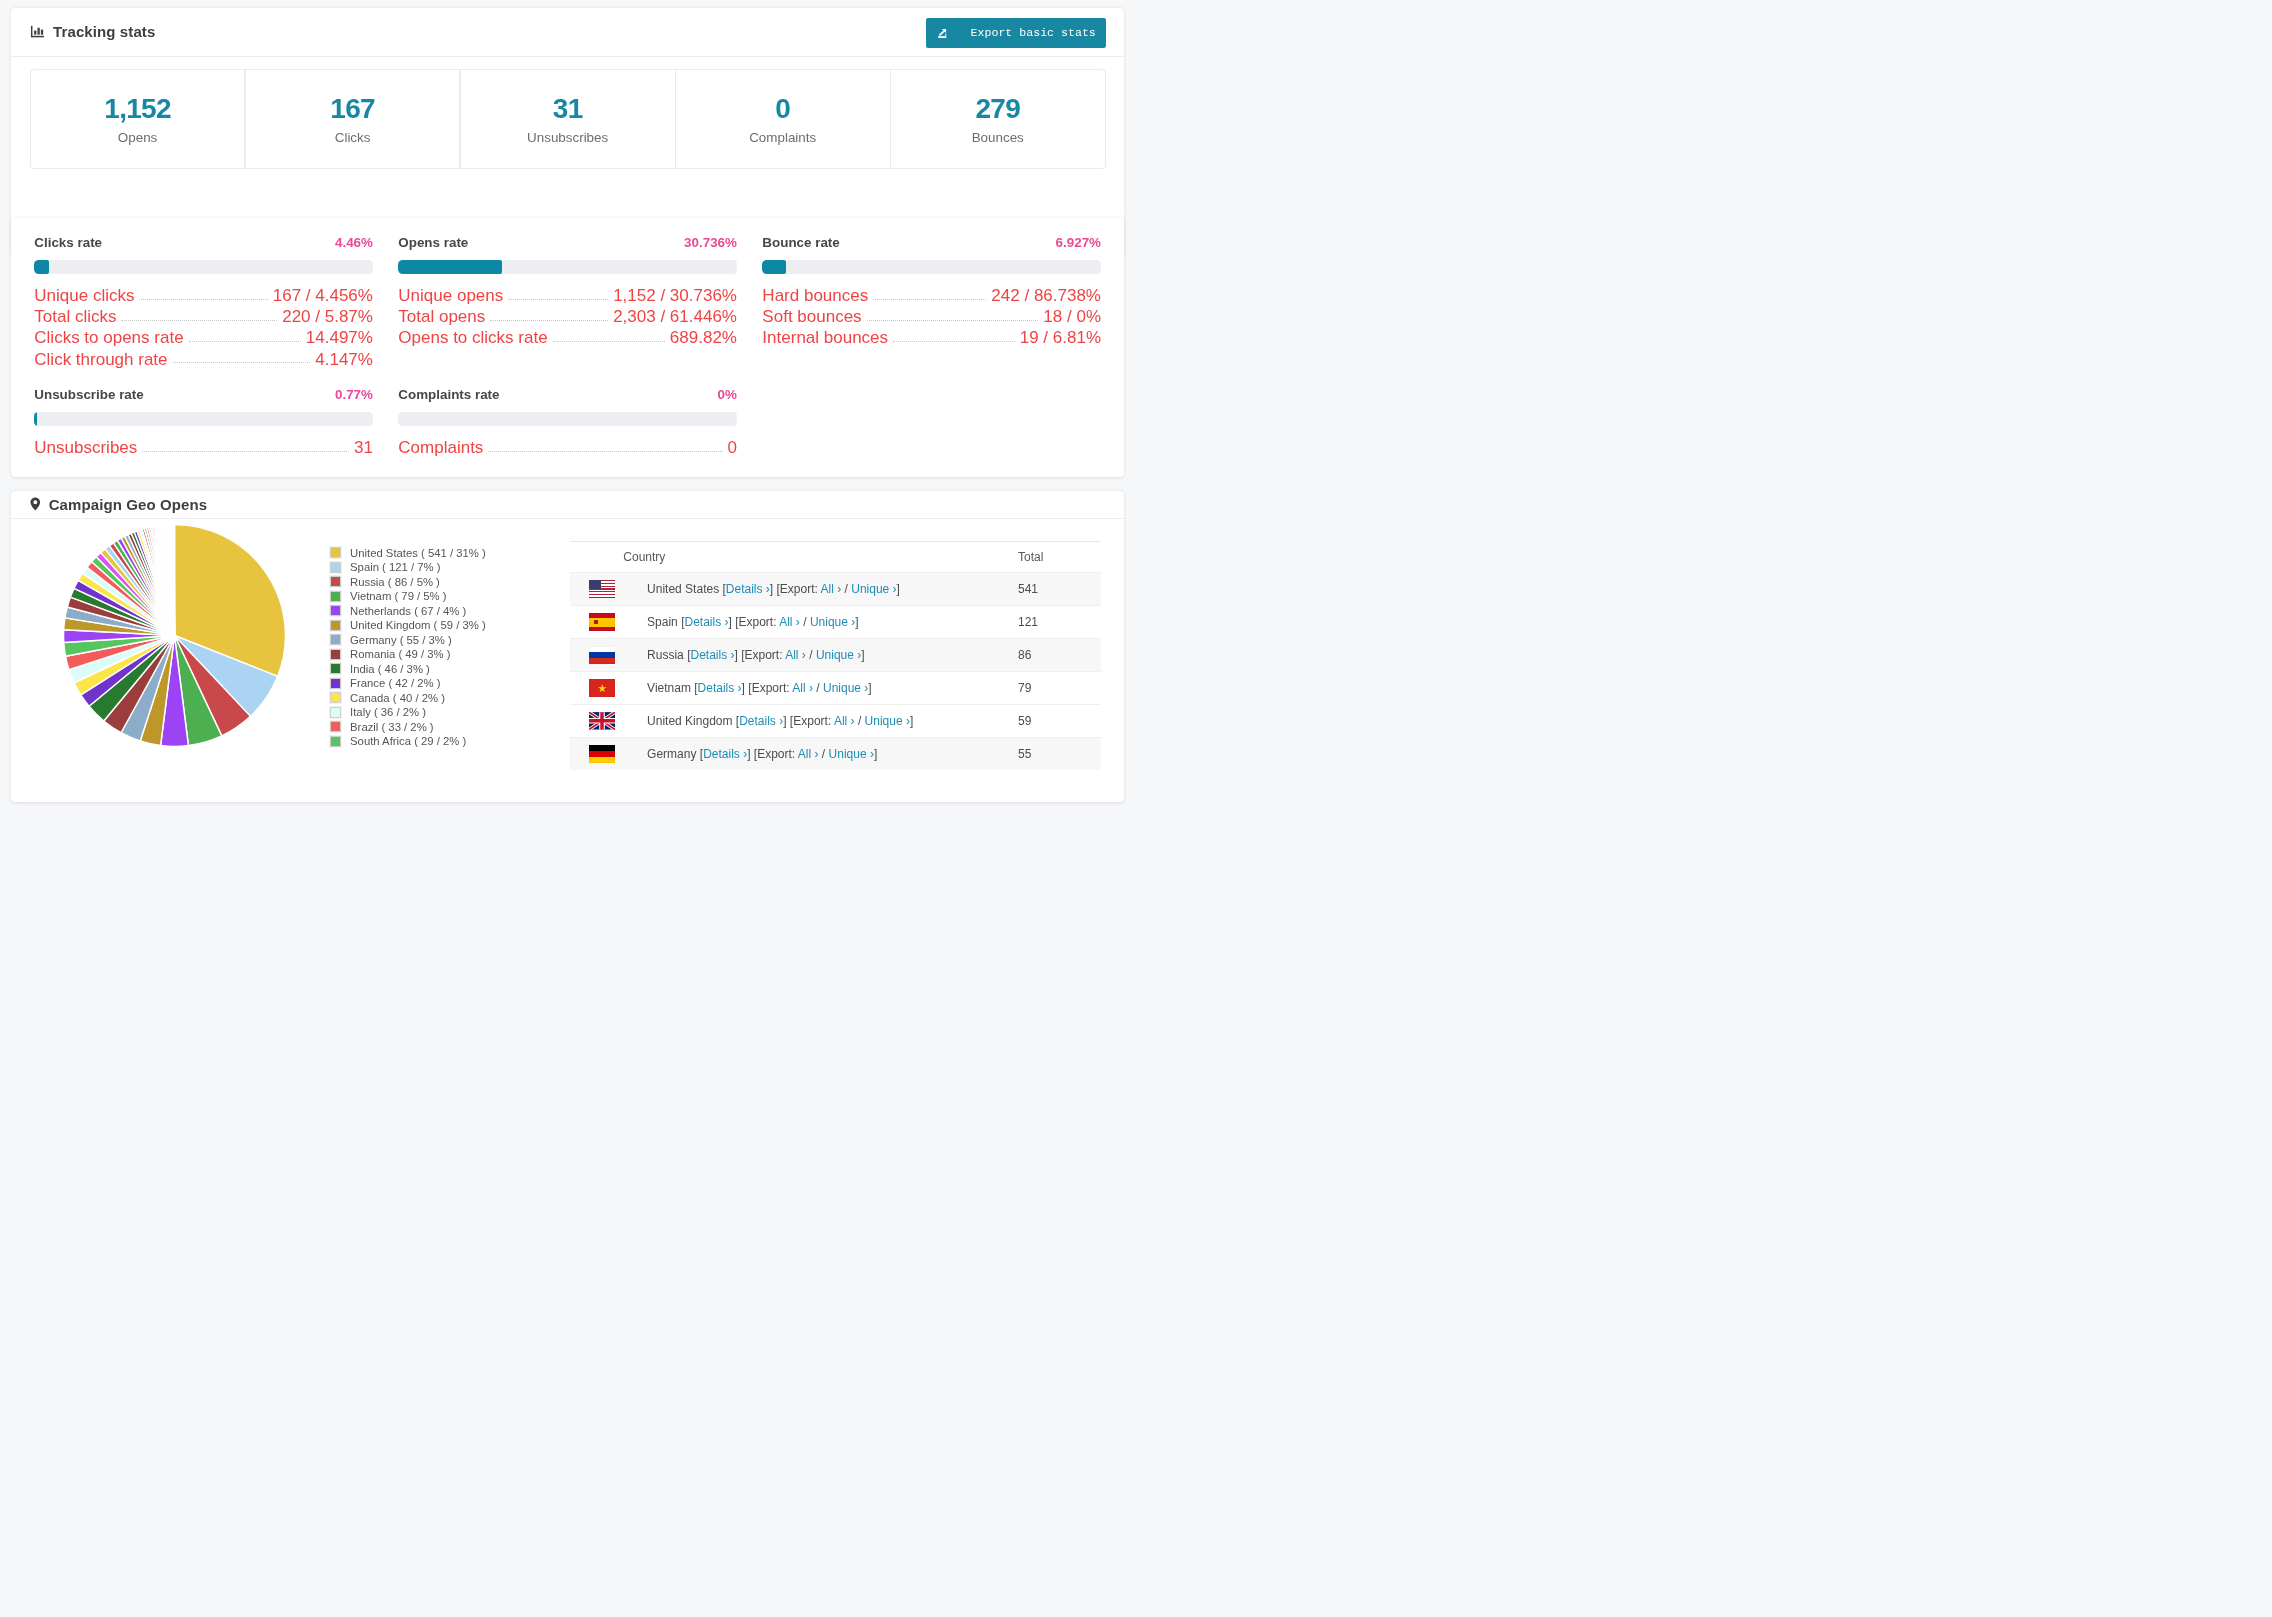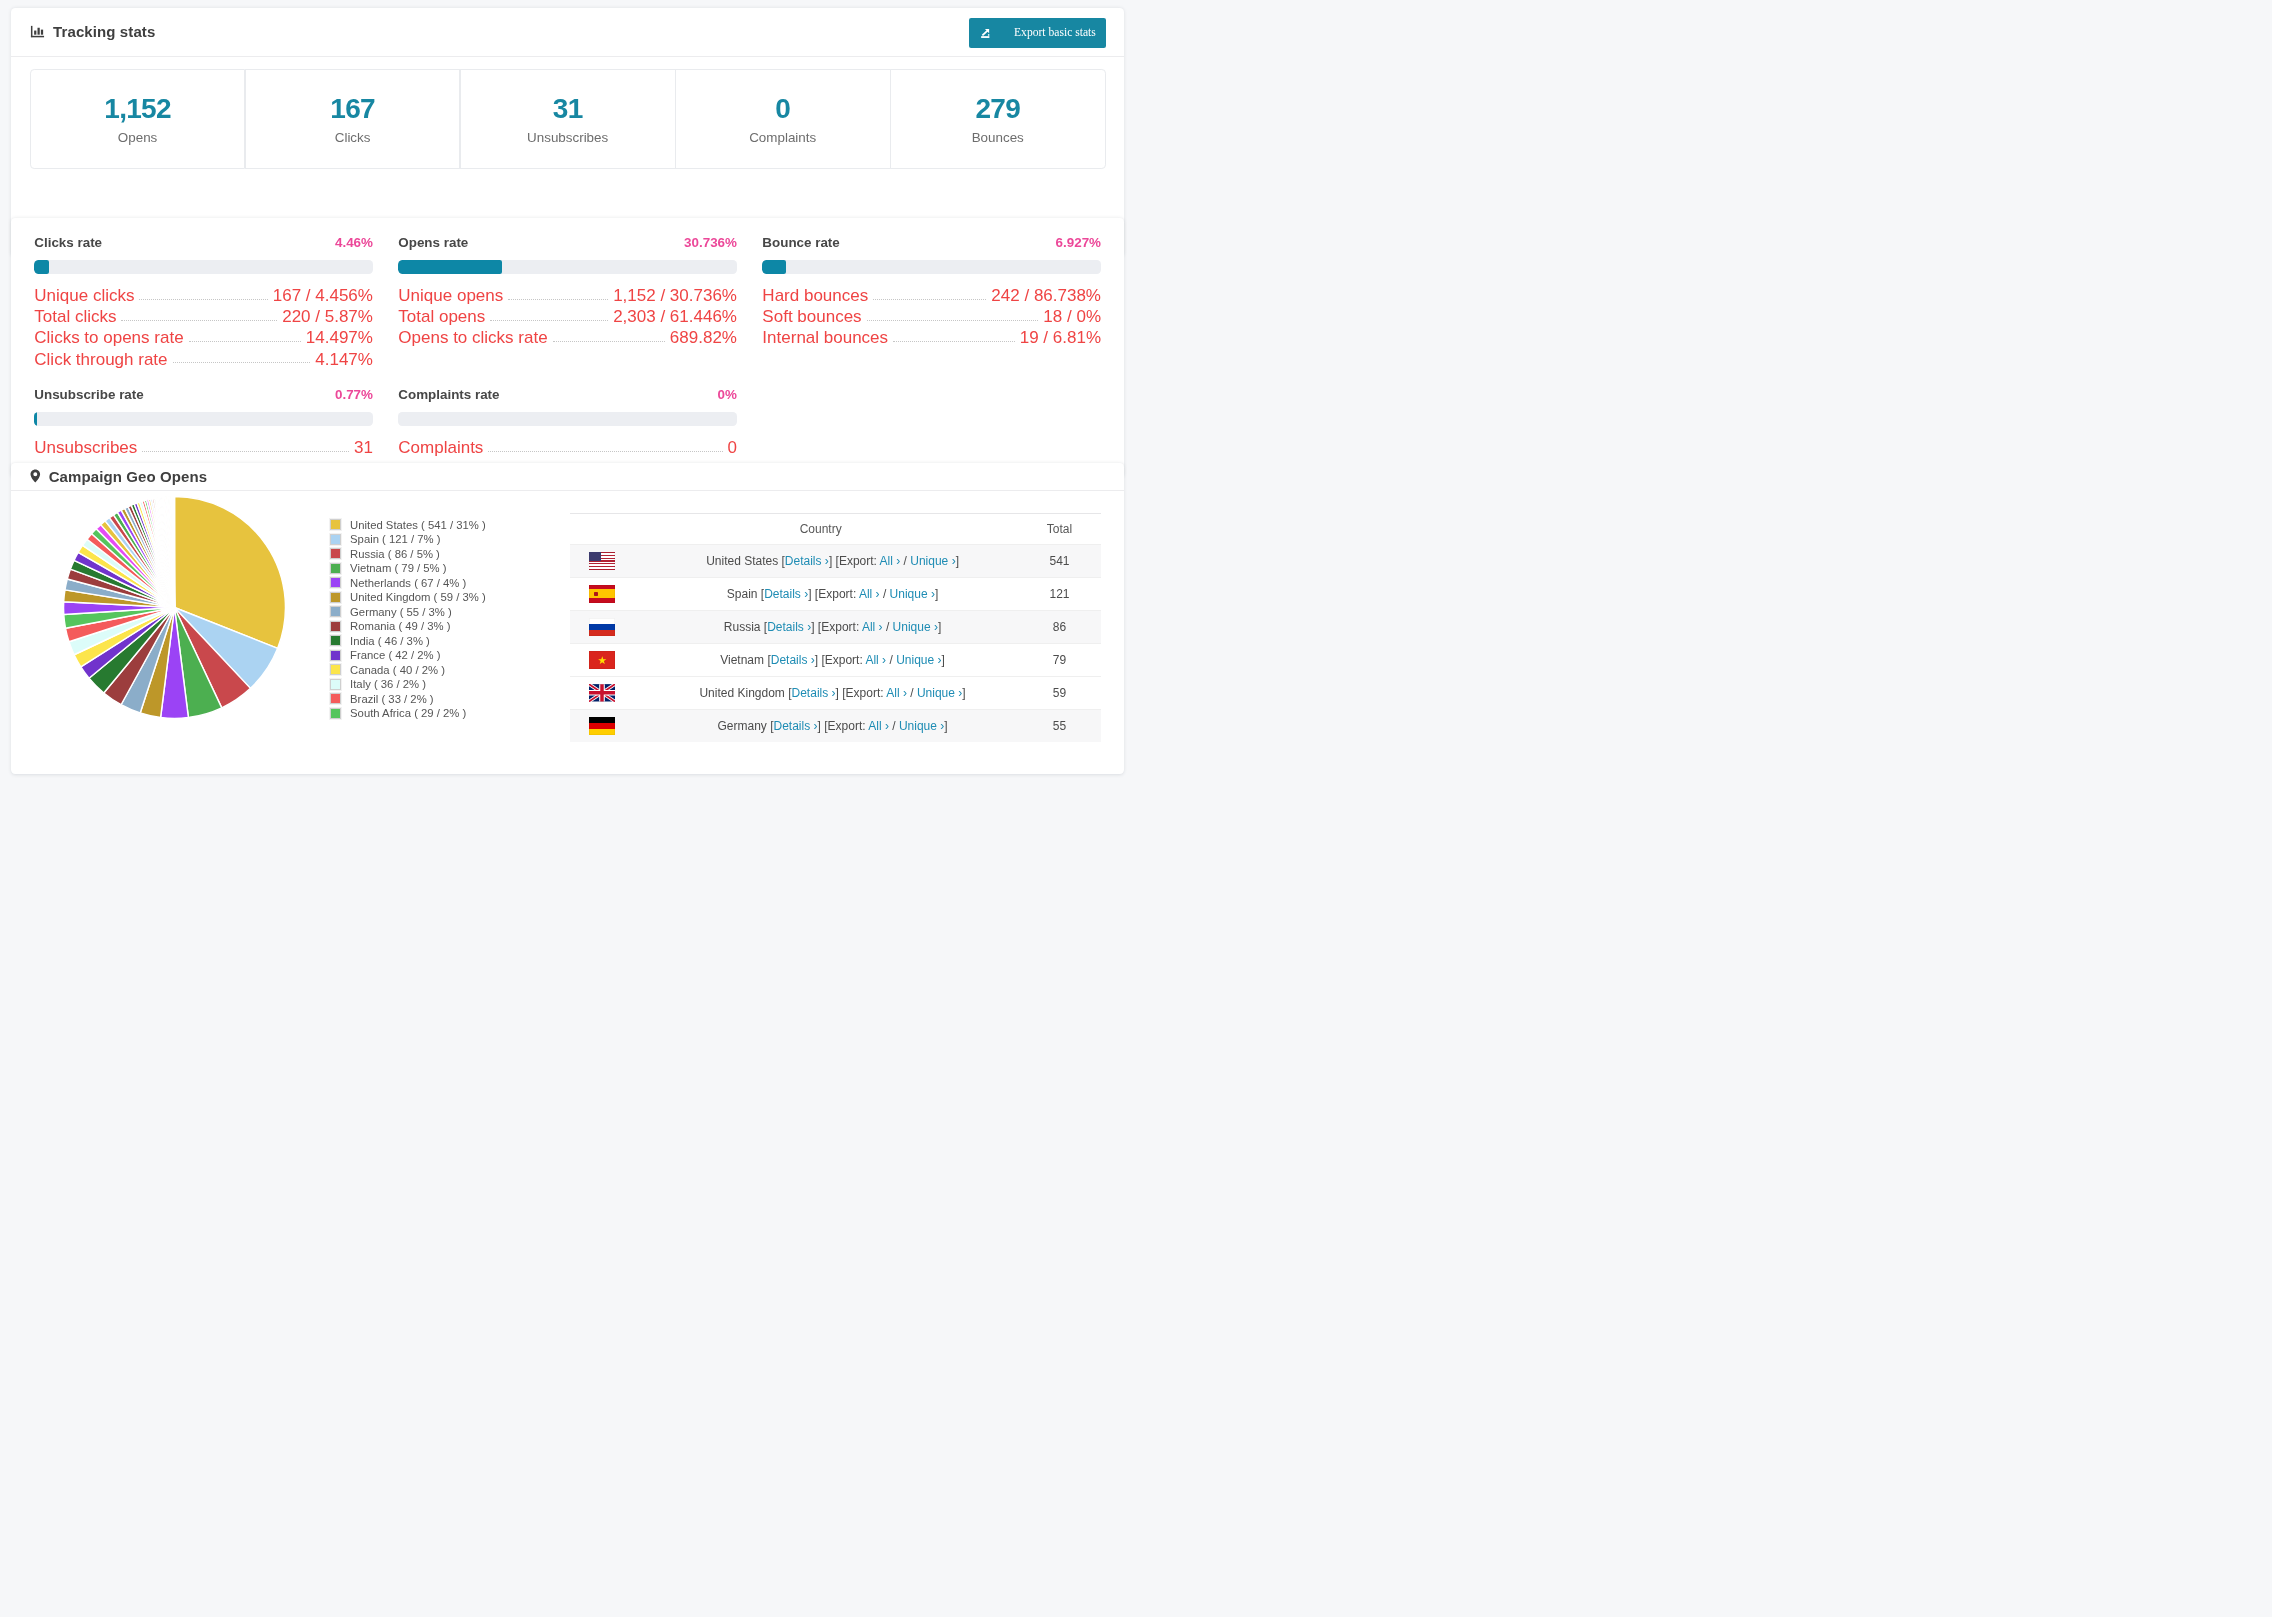--- a/index.html
+++ b/index.html
@@ -11,38 +11,38 @@
     overflow:hidden;
     color:#4c4c4c;
   }
   .card {
     position:absolute; left:11.3px; right:12px;
     background:#fff; border-radius:4.2px;
     box-shadow:0 0.7px 3.5px rgba(50,58,80,.13);
   }
   #card-tracking { top:7.8px;  height:248px; }
   #card-rates    { top:218px; height:259px; }
-  #card-geo      { top:463px; height:311px; overflow:hidden;text-align:center; }
+  #card-geo      { top:491px; height:311px; overflow:hidden; }
 
   .card-header {
     display:flex; align-items:center; gap:7.8px;
     height:49px; padding:0 19px;
     border-bottom:0.7px solid #ececee;
     position:relative;
   }
   .card-title { font-size:15px; color:#3f3f3f; letter-spacing:0.1px; }
   .hdr-icon { flex:0 0 auto; display:flex; }
 
   
   .export-btn {
     position:absolute; right:17.6px; top:10px;
     display:flex; align-items:center; gap:22px;
     background:#1787a2; color:#fff; border:none; border-radius:2.1px;
     height:30px; padding:0 10.6px; font-size:11.6px; cursor:pointer;
-    font-family:Liberation Serif, serif;
+    font-family:Liberation Mono, monospace;
   }
 
   
   .stat-row { display:flex; margin:12px 18.4px 0 18.4px; }
   .stat-box {
     flex:1 1 0; height:100px; margin-left:-0.7px;
     border:0.7px solid #e9ebee; background:#fff;
     display:flex; flex-direction:column; align-items:center; justify-content:center;
   }
   .stat-box:first-child { margin-left:0; border-radius:4.2px 0 0 4.2px; }

